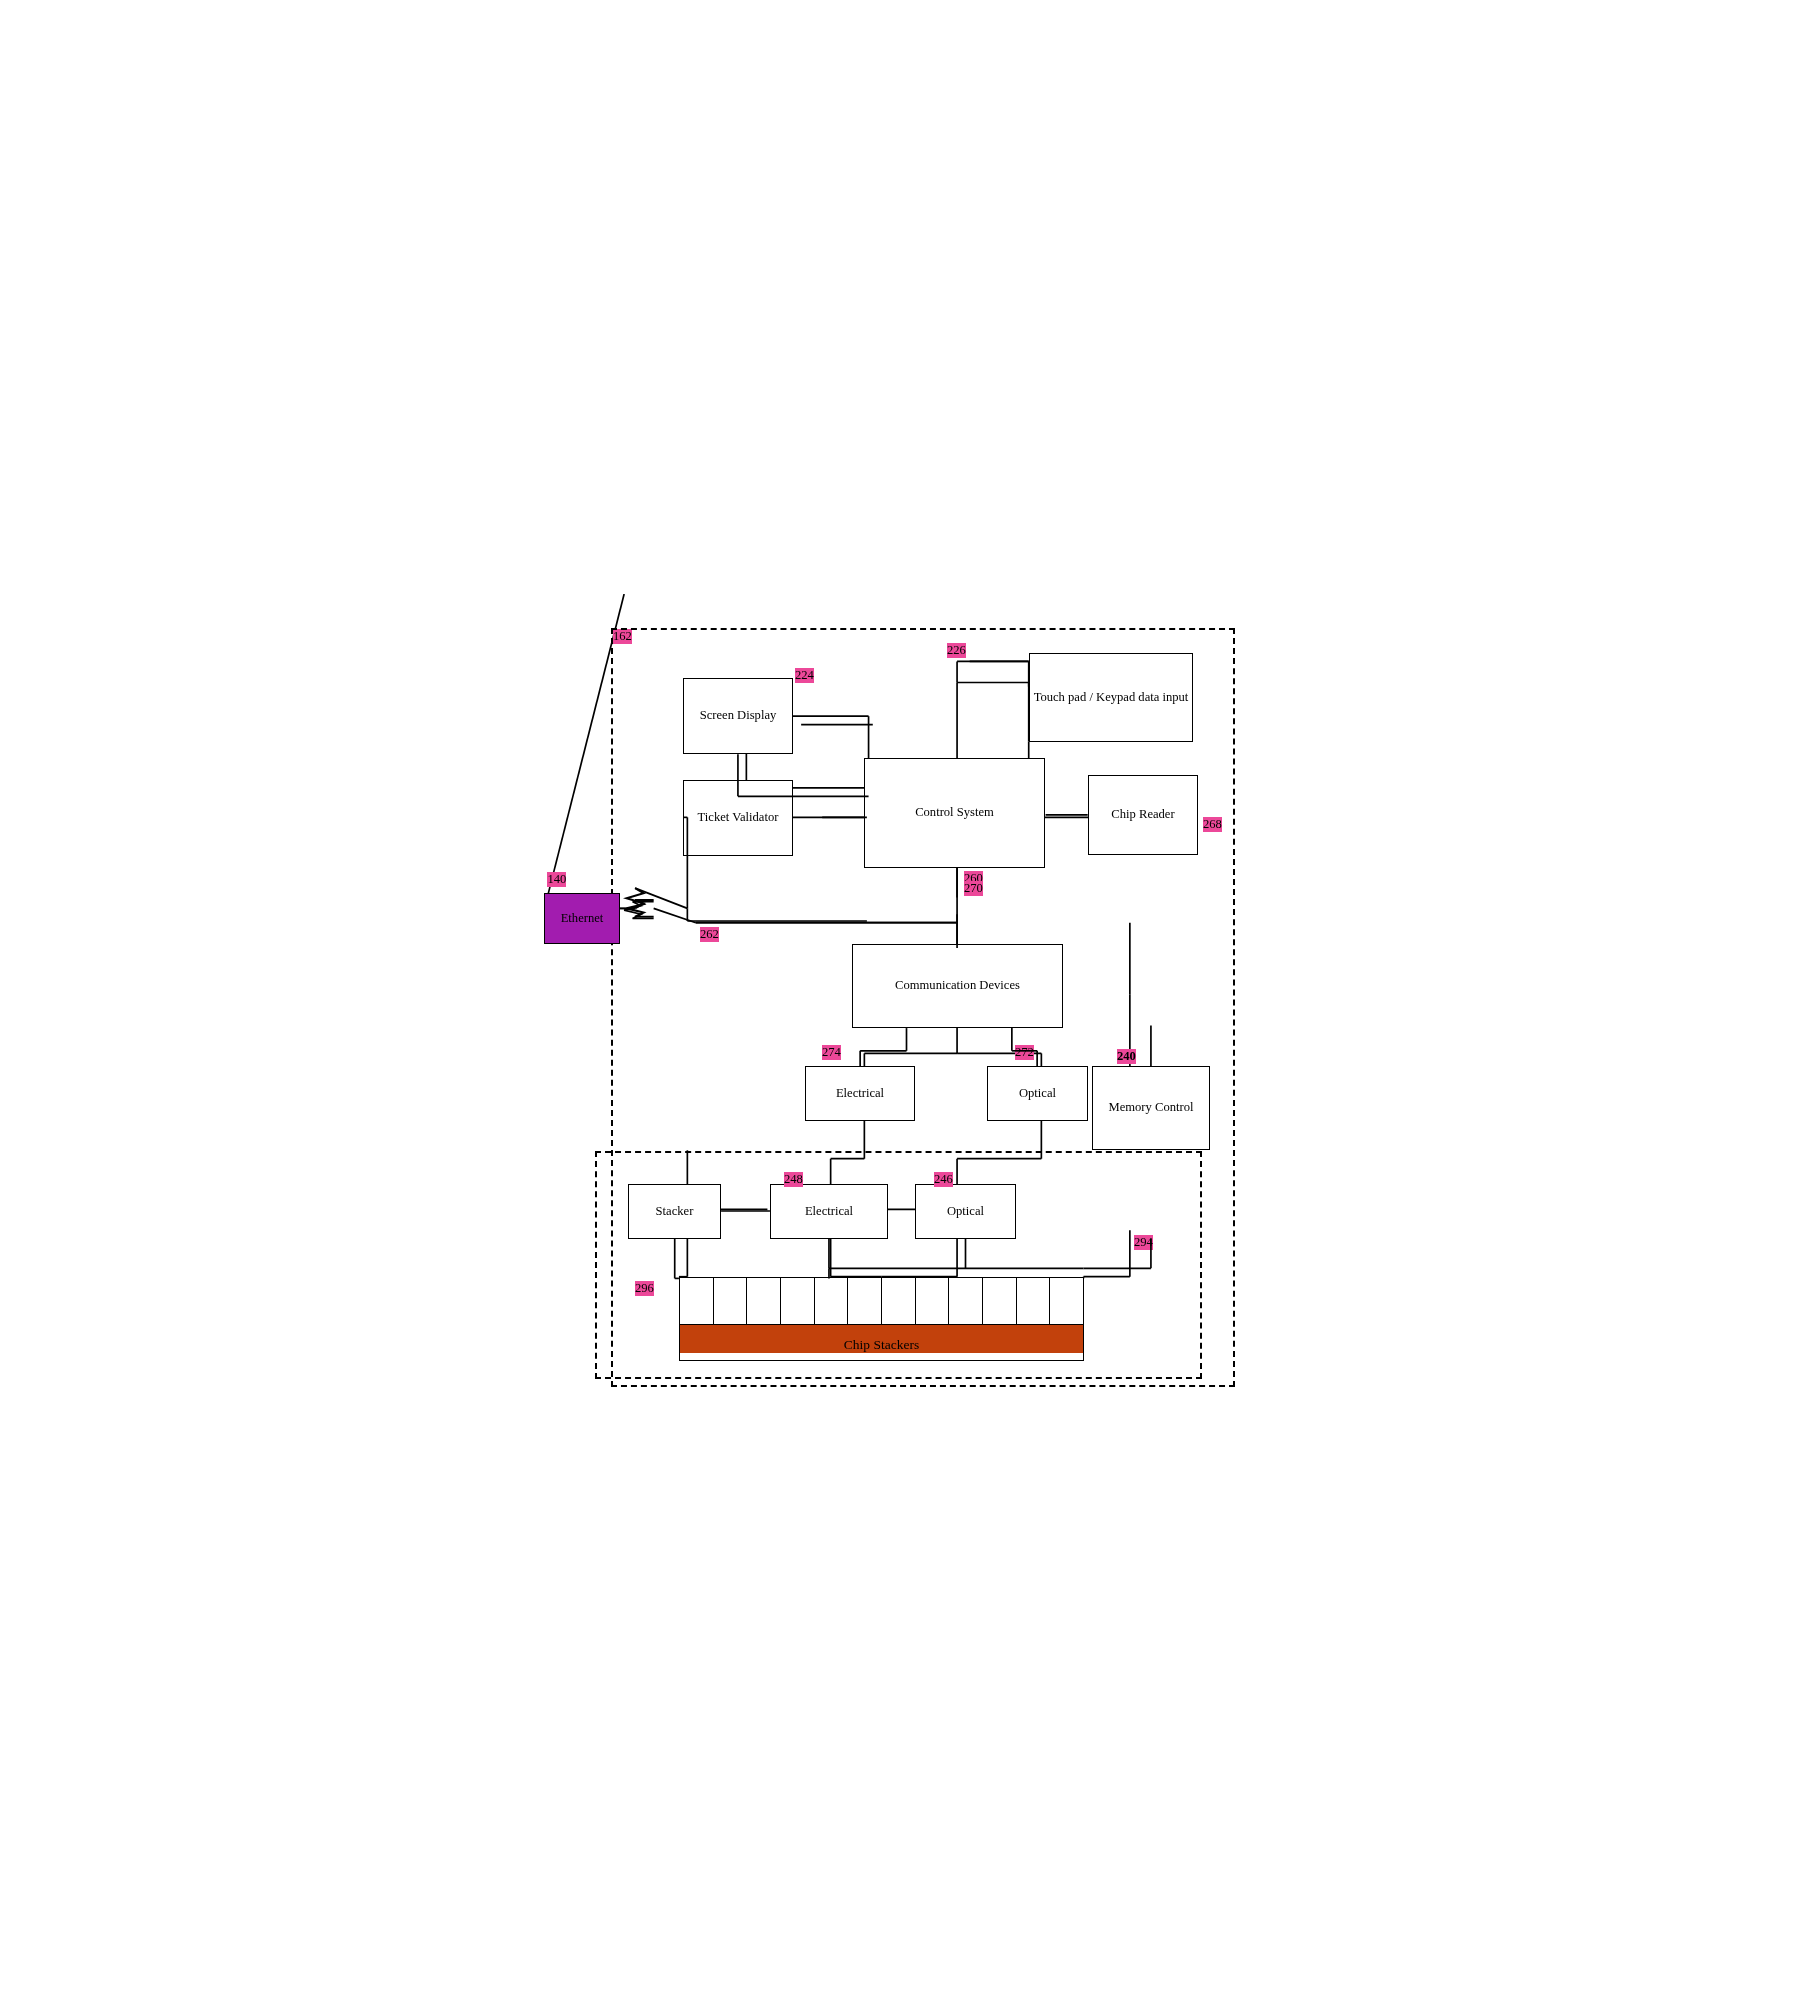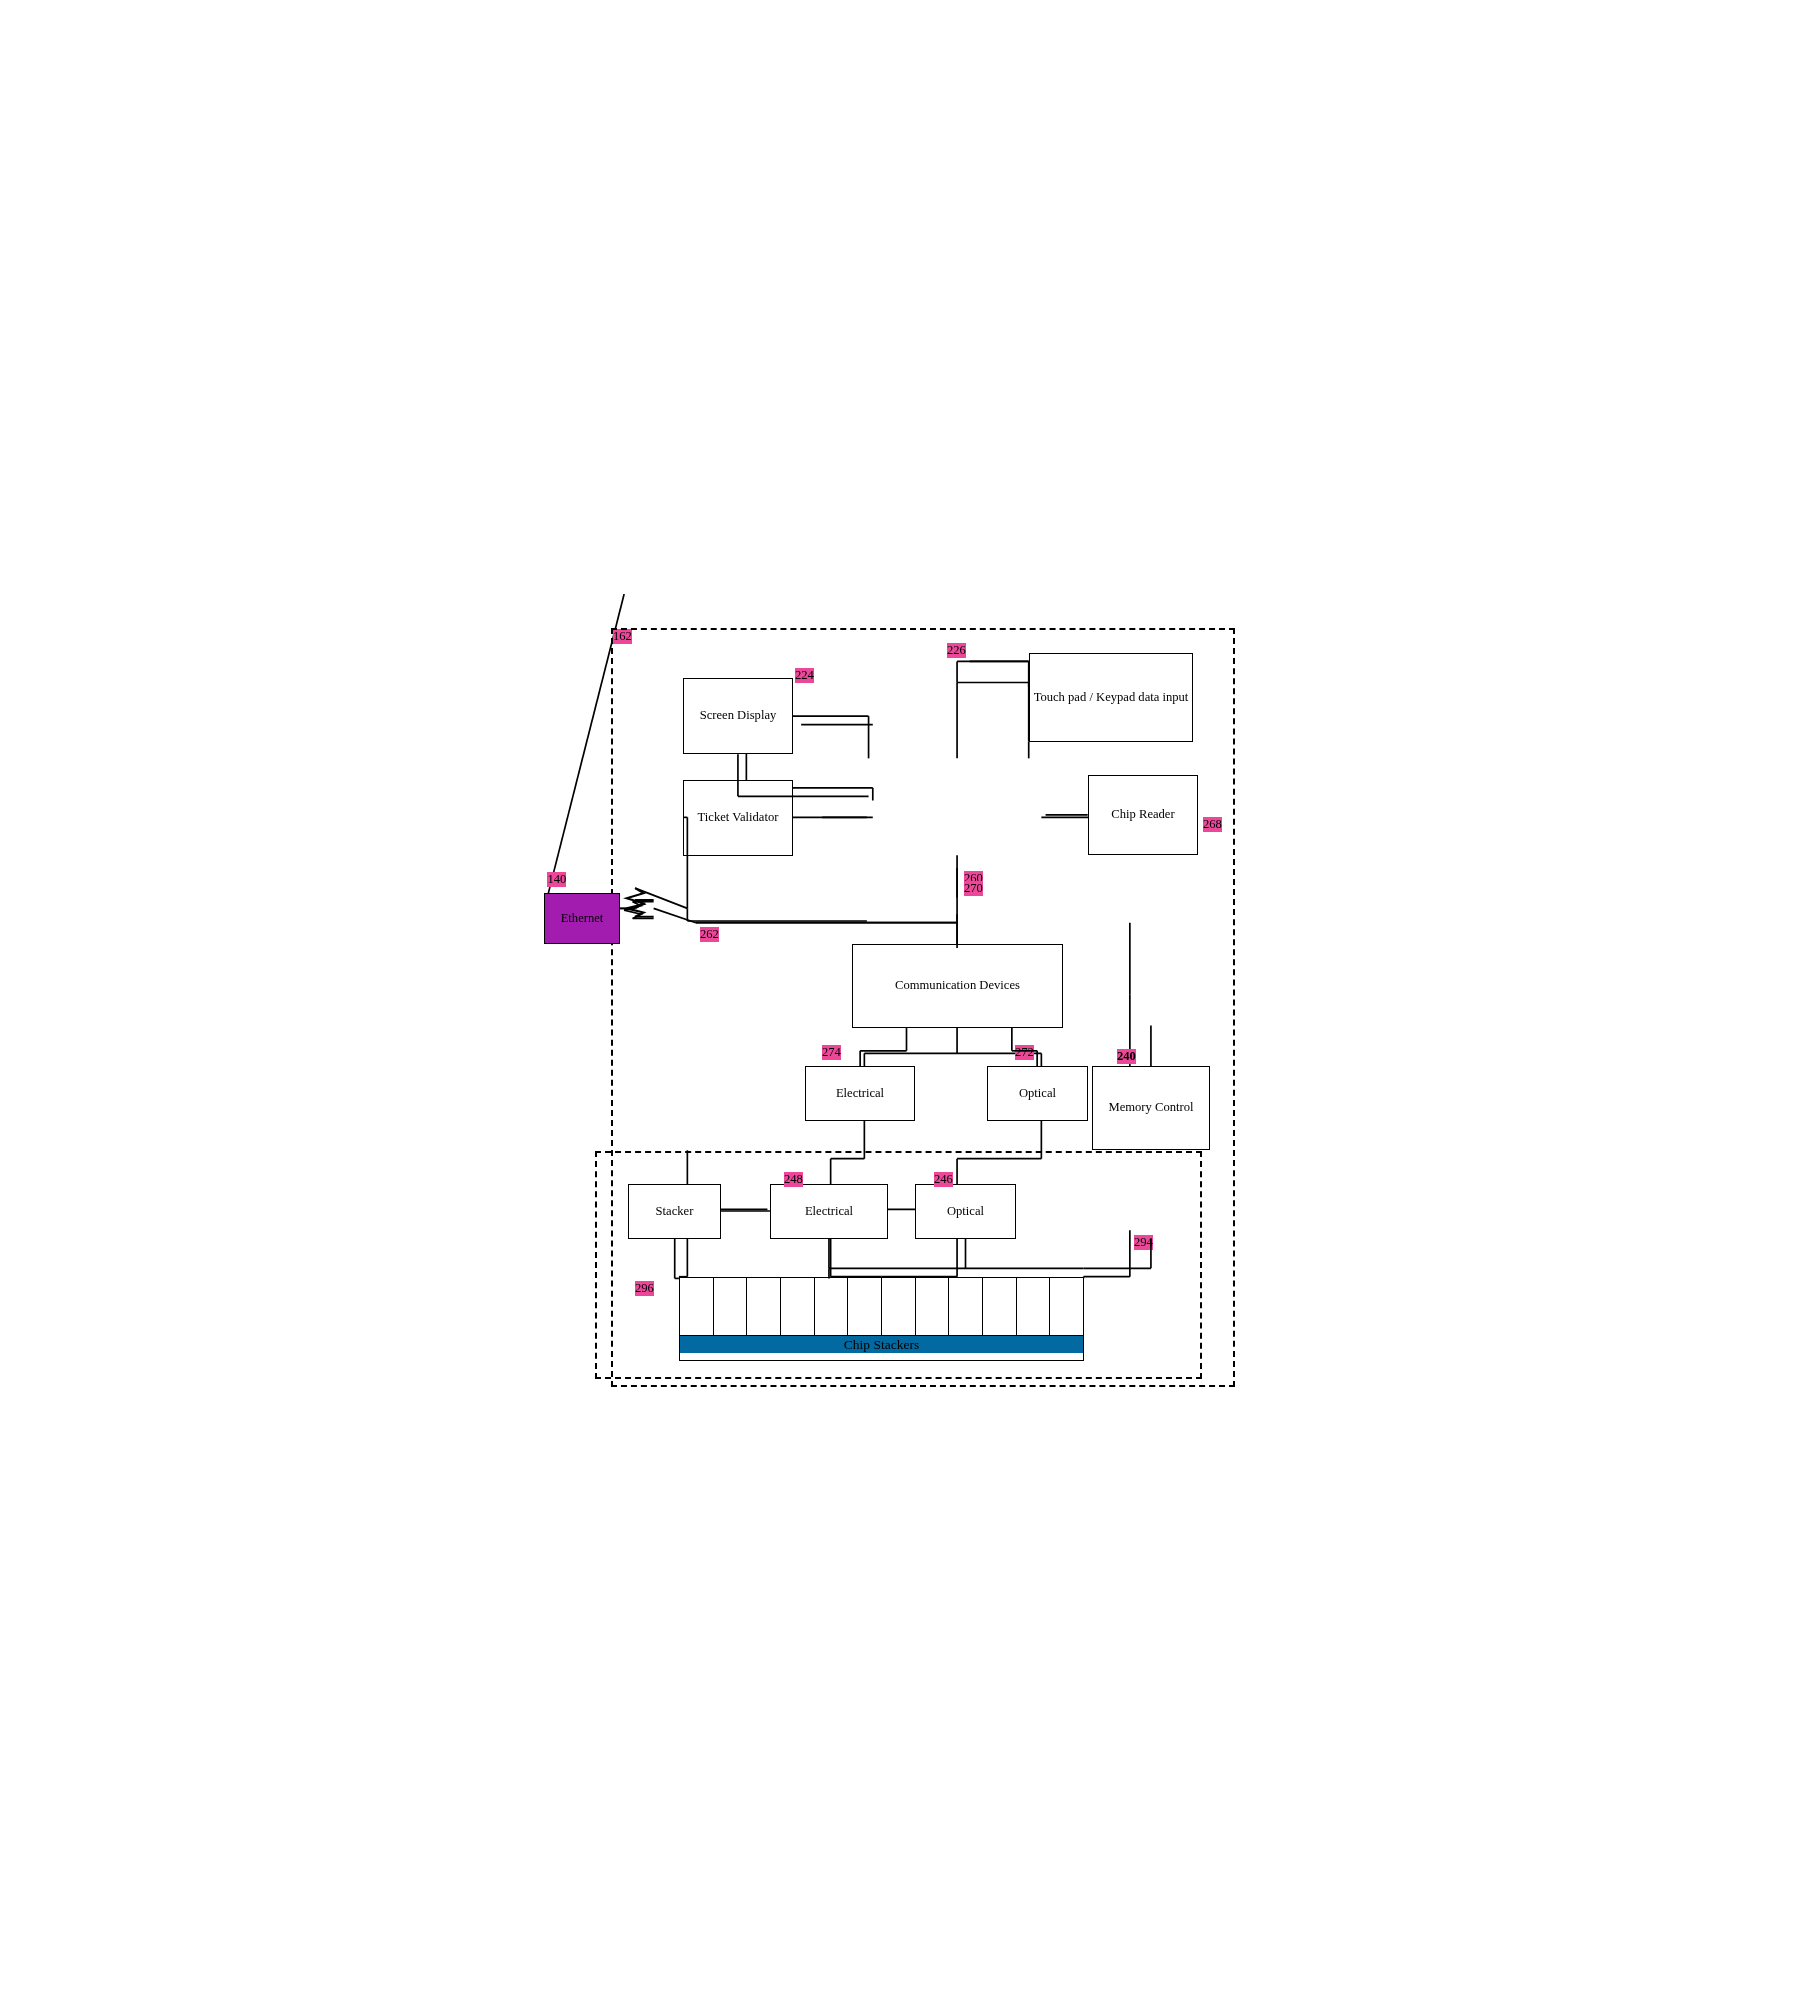--- a/index.html
+++ b/index.html
@@ -90,23 +90,23 @@
     .chip-stacker-col:last-child {
       border-right: none;
     }
     .chip-stackers-label {
       position: absolute;
       bottom: 6.7px;
       left: 0;
       right: 0;
       text-align: center;
       font-size: 13.5px;
-      background: #0369a1;
+      background: #c2410c;
       border-top: 1.7px solid #000;
-      padding-top: 1px;
+      padding-top: 12px;
     }
     
     .ethernet-box {
       position: absolute;
       top: 299px;
       left: 0px;
       width: 76px;
       height: 51px;
       border: 1.7px solid #000;
       background: #a21caf;
@@ -219,20 +219,24 @@
 data input</span>
   </div>
 
   <div class="label" style="top:49px; left:403px;">226</div>
 
   <div class="component-box" style="top:186px; left:139px; width:110px; height:76px;">
     <span>Ticket
 Validator</span>
   </div>
 
+  <div class="component-box" style="top:164px; left:320px; width:181px; height:110px;">
+    <span>Control
+System</span>
+  </div>
 
   <div class="component-box" style="top:181px; left:544px; width:110px; height:80px;">
     <span>Chip
 Reader</span>
   </div>
 
   <div class="label" style="top:223px; left:659px;">268</div>
 
   <div class="label" style="top:333px; left:156px;">262</div>
 

